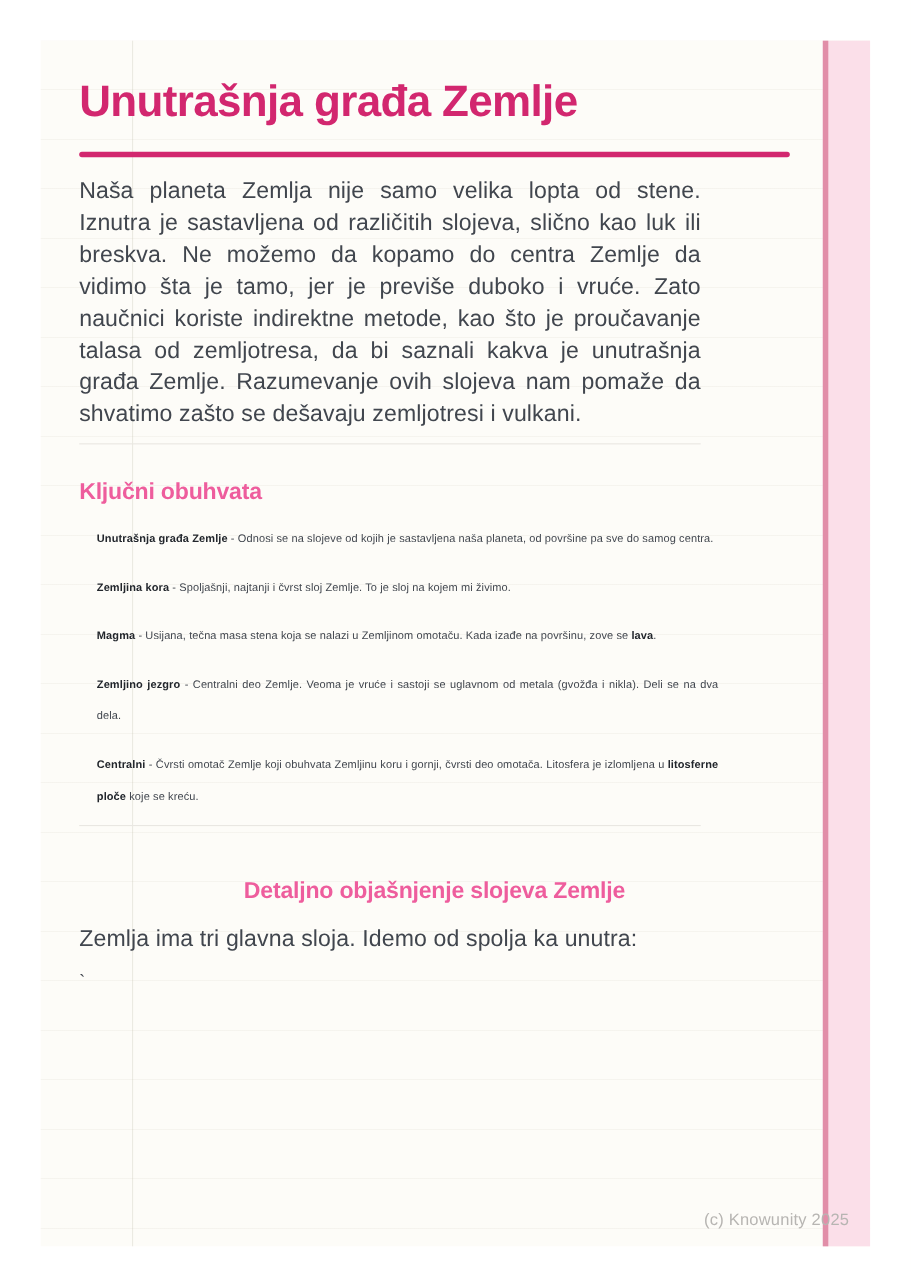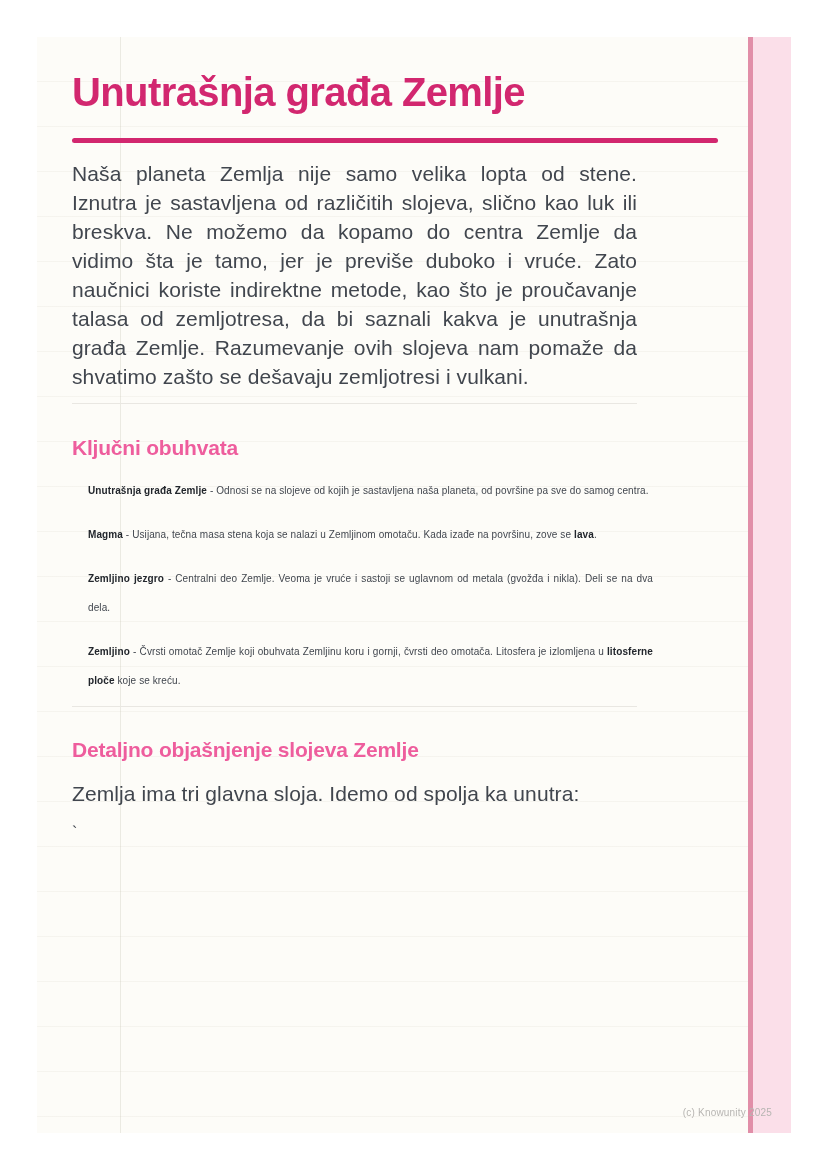--- a/index.html
+++ b/index.html
@@ -58,21 +58,21 @@
     margin:24px 0 0 0;border-radius:3px;
   }
   h2.section-heading{
     margin:0;
     font-size:21px;line-height:26px;
     font-weight:700;letter-spacing:-0.2px;
     color:var(--heading-accent);
   }
   h2.mt-intro{margin-top:36px;}
   h2.mt-key{margin-top:31px;}
-  h2.mt-detail{margin-top:30px;}
+  h2.mt-detail{margin-top:46px;text-align:center;}
   p.body-par{
     margin:16px 0 0 0;
     width:565px;
     font-size:21px;line-height:29px;
     color:var(--body-text);
     text-align:justify;
     letter-spacing:0.1px;
   }
   .divider{
     width:565px;height:1px;border:none;
@@ -91,21 +91,21 @@
   .terms p.term strong{
     font-weight:700;color:var(--bold-text);
   }
   p.stray{
     margin:10px 0 0 0;
     font-size:16px;line-height:29px;
     color:var(--body-text);
   }
   .footer-credit{
     position:absolute;right:19px;bottom:15px;
-    font-size:10px;letter-spacing:0.2px;
+    font-size:15px;letter-spacing:0.2px;
     color:var(--footer-text);
     z-index:4;
   }
 </style>
 </head>
 <body>
 
 <div class="page">
   <div class="faint-vline"></div>
   <div class="stripe"></div>
@@ -114,23 +114,24 @@
     <h1 class="doc-title">Unutrašnja građa Zemlje</h1>
     <hr class="title-rule">
 
     <p class="body-par">Naša planeta Zemlja nije samo velika lopta od stene. Iznutra je sastavljena od različitih slojeva, slično kao luk ili breskva. Ne možemo da kopamo do centra Zemlje da vidimo šta je tamo, jer je previše duboko i vruće. Zato naučnici koriste indirektne metode, kao što je proučavanje talasa od zemljotresa, da bi saznali kakva je unutrašnja građa Zemlje. Razumevanje ovih slojeva nam pomaže da shvatimo zašto se dešavaju zemljotresi i vulkani.</p>
 
     <hr class="divider">
 
     <h2 class="section-heading mt-key">Ključni obuhvata</h2>
     <div class="terms">
         <p class="term"><strong>Unutrašnja građa Zemlje</strong><span> - Odnosi se na slojeve od kojih je sastavljena naša planeta, od površine pa sve do samog centra.</span></p>
+        <p class="term"><strong>Zemljina kora</strong><span> - Spoljašnji, najtanji i čvrst sloj Zemlje. To je sloj na kojem mi živimo.</span></p>
         <p class="term"><strong>Magma</strong><span> - Usijana, tečna masa stena koja se nalazi u Zemljinom omotaču. Kada izađe na površinu, zove se </span><strong>lava</strong><span>.</span></p>
         <p class="term"><strong>Zemljino jezgro</strong><span> - Centralni deo Zemlje. Veoma je vruće i sastoji se uglavnom od metala (gvožđa i nikla). Deli se na dva dela.</span></p>
-        <p class="term"><strong>Zemljino</strong><span> - Čvrsti omotač Zemlje koji obuhvata Zemljinu koru i gornji, čvrsti deo omotača. Litosfera je izlomljena u </span><strong>litosferne ploče</strong><span> koje se kreću.</span></p>
+        <p class="term"><strong>Centralni</strong><span> - Čvrsti omotač Zemlje koji obuhvata Zemljinu koru i gornji, čvrsti deo omotača. Litosfera je izlomljena u </span><strong>litosferne ploče</strong><span> koje se kreću.</span></p>
       </div>
 
     <hr class="divider d2">
 
     <h2 class="section-heading mt-detail">Detaljno objašnjenje slojeva Zemlje</h2>
     <p class="body-par">Zemlja ima tri glavna sloja. Idemo od spolja ka unutra:</p>
     <p class="stray">`</p>
   </div>
 
   <div class="footer-credit">(c) Knowunity 2025</div>

